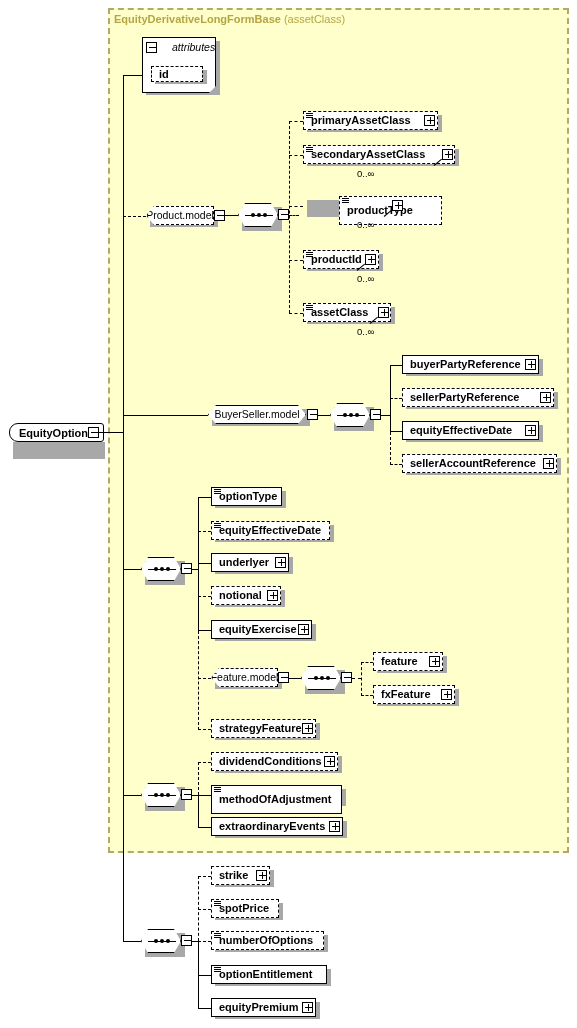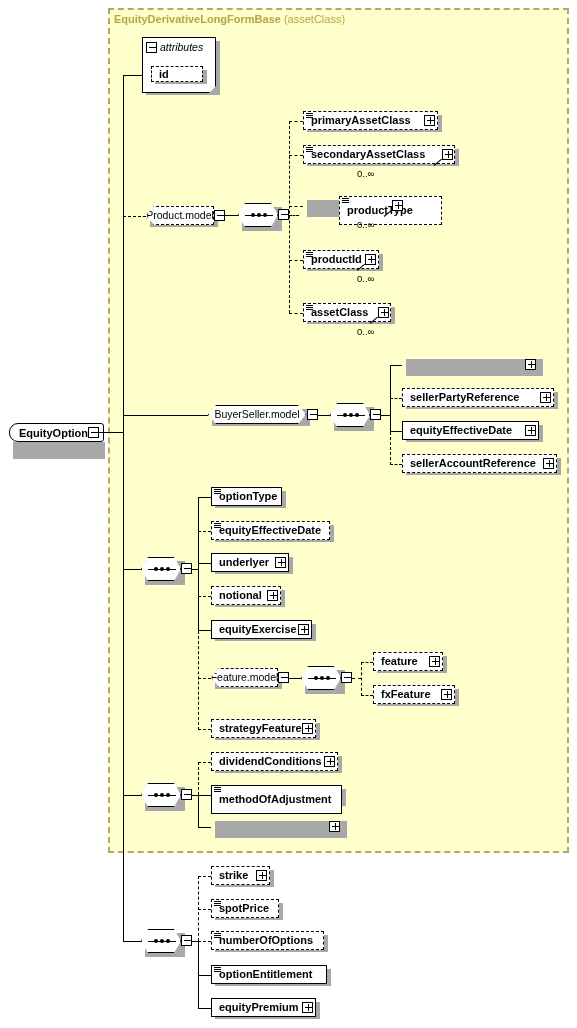--- a/index.html
+++ b/index.html
@@ -137,21 +137,21 @@
   <div class="exp" style="left:88px;top:427px;"></div>
 
   <div class="ln ln-h" style="left:99px;top:432px;width:24px;"></div>
 
   <div class="ln ln-v" style="left:123px;top:75px;height:358px;"></div>
   <div class="ln ln-h" style="left:123px;top:75px;width:23px;"></div>
 
   <div class="shadow" style="left:146px;top:41px;width:74px;height:54px;"></div>
   <div class="attrbox" style="left:142px;top:37px;width:74px;height:56px;"></div>
   <div class="exp" style="left:146px;top:42px;"></div>
-  <div class="attr-title" style="left:160px;top:41px;">attributes</div>
+  <div class="attr-title" style="left:172px;top:41px;">attributes</div>
   <div class="shadow" style="left:155px;top:70px;width:52px;height:14px;"></div>
   <div class="node dashed" style="left:151px;top:66px;width:52px;height:16px;">
     <span class="lbl">id</span>
   </div>
 
   <div class="ln ln-v" style="left:123px;top:216px;height:726px;"></div>
 
   <div class="dln dln-h" style="left:123px;top:216px;width:23px;"></div>
   <div class="shadow" style="left:150px;top:210px;width:68px;height:17px;"></div>
   <div class="cap dashed notch" style="left:146px;top:206px;width:68px;height:19px;">
@@ -350,20 +350,23 @@
       <span class="d d2"></span>
       <span class="d d3"></span>
   </div>
   <div class="exp" style="left:370px;top:409px;"></div>
   <div class="ln ln-h" style="left:381px;top:415px;width:9px;"></div>
   <div class="ln ln-v" style="left:390px;top:365px;height:67px;"></div>
   <div class="dln dln-v" style="left:390px;top:432px;height:33px;"></div>
 
   <div class="ln ln-h" style="left:390px;top:365px;width:12px;"></div>
   <div class="shadow" style="left:406px;top:359px;width:137px;height:17px;"></div>
+  <div class="node solid" style="left:402px;top:355px;width:137px;height:19px;">
+    <span class="lbl">buyerPartyReference</span>
+  </div>
   <div class="exp plus" style="left:525px;top:359px;"></div>
 
   <div class="dln dln-h" style="left:390px;top:398px;width:12px;"></div>
   <div class="shadow" style="left:406px;top:392px;width:152px;height:17px;"></div>
   <div class="node dashed" style="left:402px;top:388px;width:152px;height:19px;">
     <span class="lbl">sellerPartyReference</span>
   </div>
   <div class="exp plus" style="left:540px;top:392px;"></div>
 
   <div class="ln ln-h" style="left:390px;top:431px;width:12px;"></div>
@@ -406,20 +409,23 @@
     <span class="tico">
         <i></i>
         <i></i>
         <i></i>
       </span>
     <span class="lbl">methodOfAdjustment</span>
   </div>
 
   <div class="ln ln-h" style="left:198px;top:827px;width:13px;"></div>
   <div class="shadow" style="left:215px;top:821px;width:132px;height:17px;"></div>
+  <div class="node solid" style="left:211px;top:817px;width:132px;height:19px;">
+    <span class="lbl">extraordinaryEvents</span>
+  </div>
   <div class="exp plus" style="left:329px;top:821px;"></div>
 
   <div class="ln ln-h" style="left:123px;top:941px;width:18px;"></div>
   <div class="shadow" style="left:145px;top:933px;width:40px;height:24px;"></div>
   <div class="seq" style="left:141px;top:929px;">
     <span class="bar"></span>
     <span class="d d1"></span>
       <span class="d d2"></span>
       <span class="d d3"></span>
   </div>

